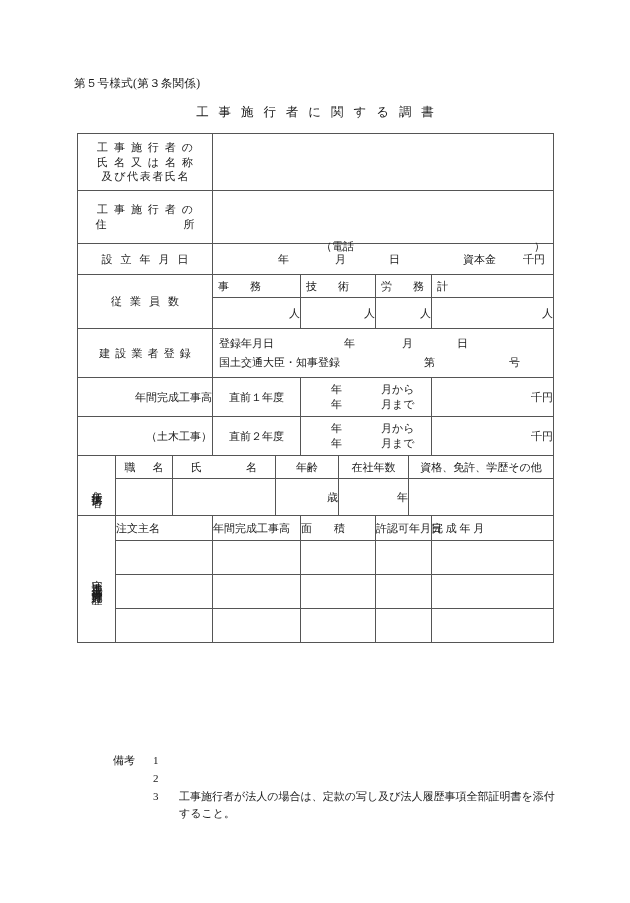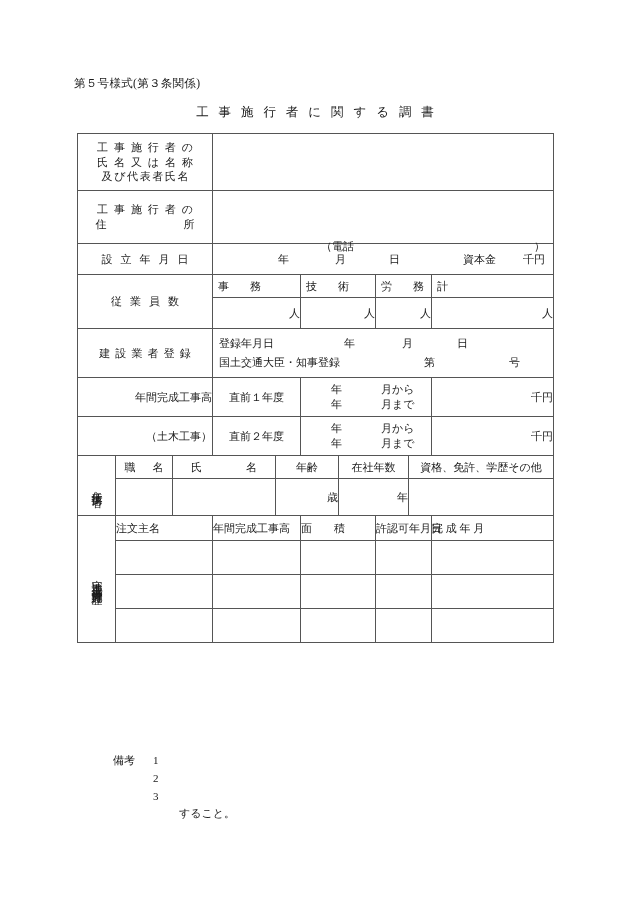--- a/index.html
+++ b/index.html
@@ -443,17 +443,18 @@
       <span class="note-label">備考</span>
       <span class="note-num">1</span>
     </div>
     <div class="note-row">
       <span class="note-label"></span>
       <span class="note-num">2</span>
     </div>
     <div class="note-row">
       <span class="note-label"></span>
       <span class="note-num">3</span>
+      <span>工事施行者が法人の場合は、定款の写し及び法人履歴事項全部証明書を添付</span>
     </div>
     <div class="note-cont">すること。</div>
   </div>
 
 </div>
 
 </body></html>

